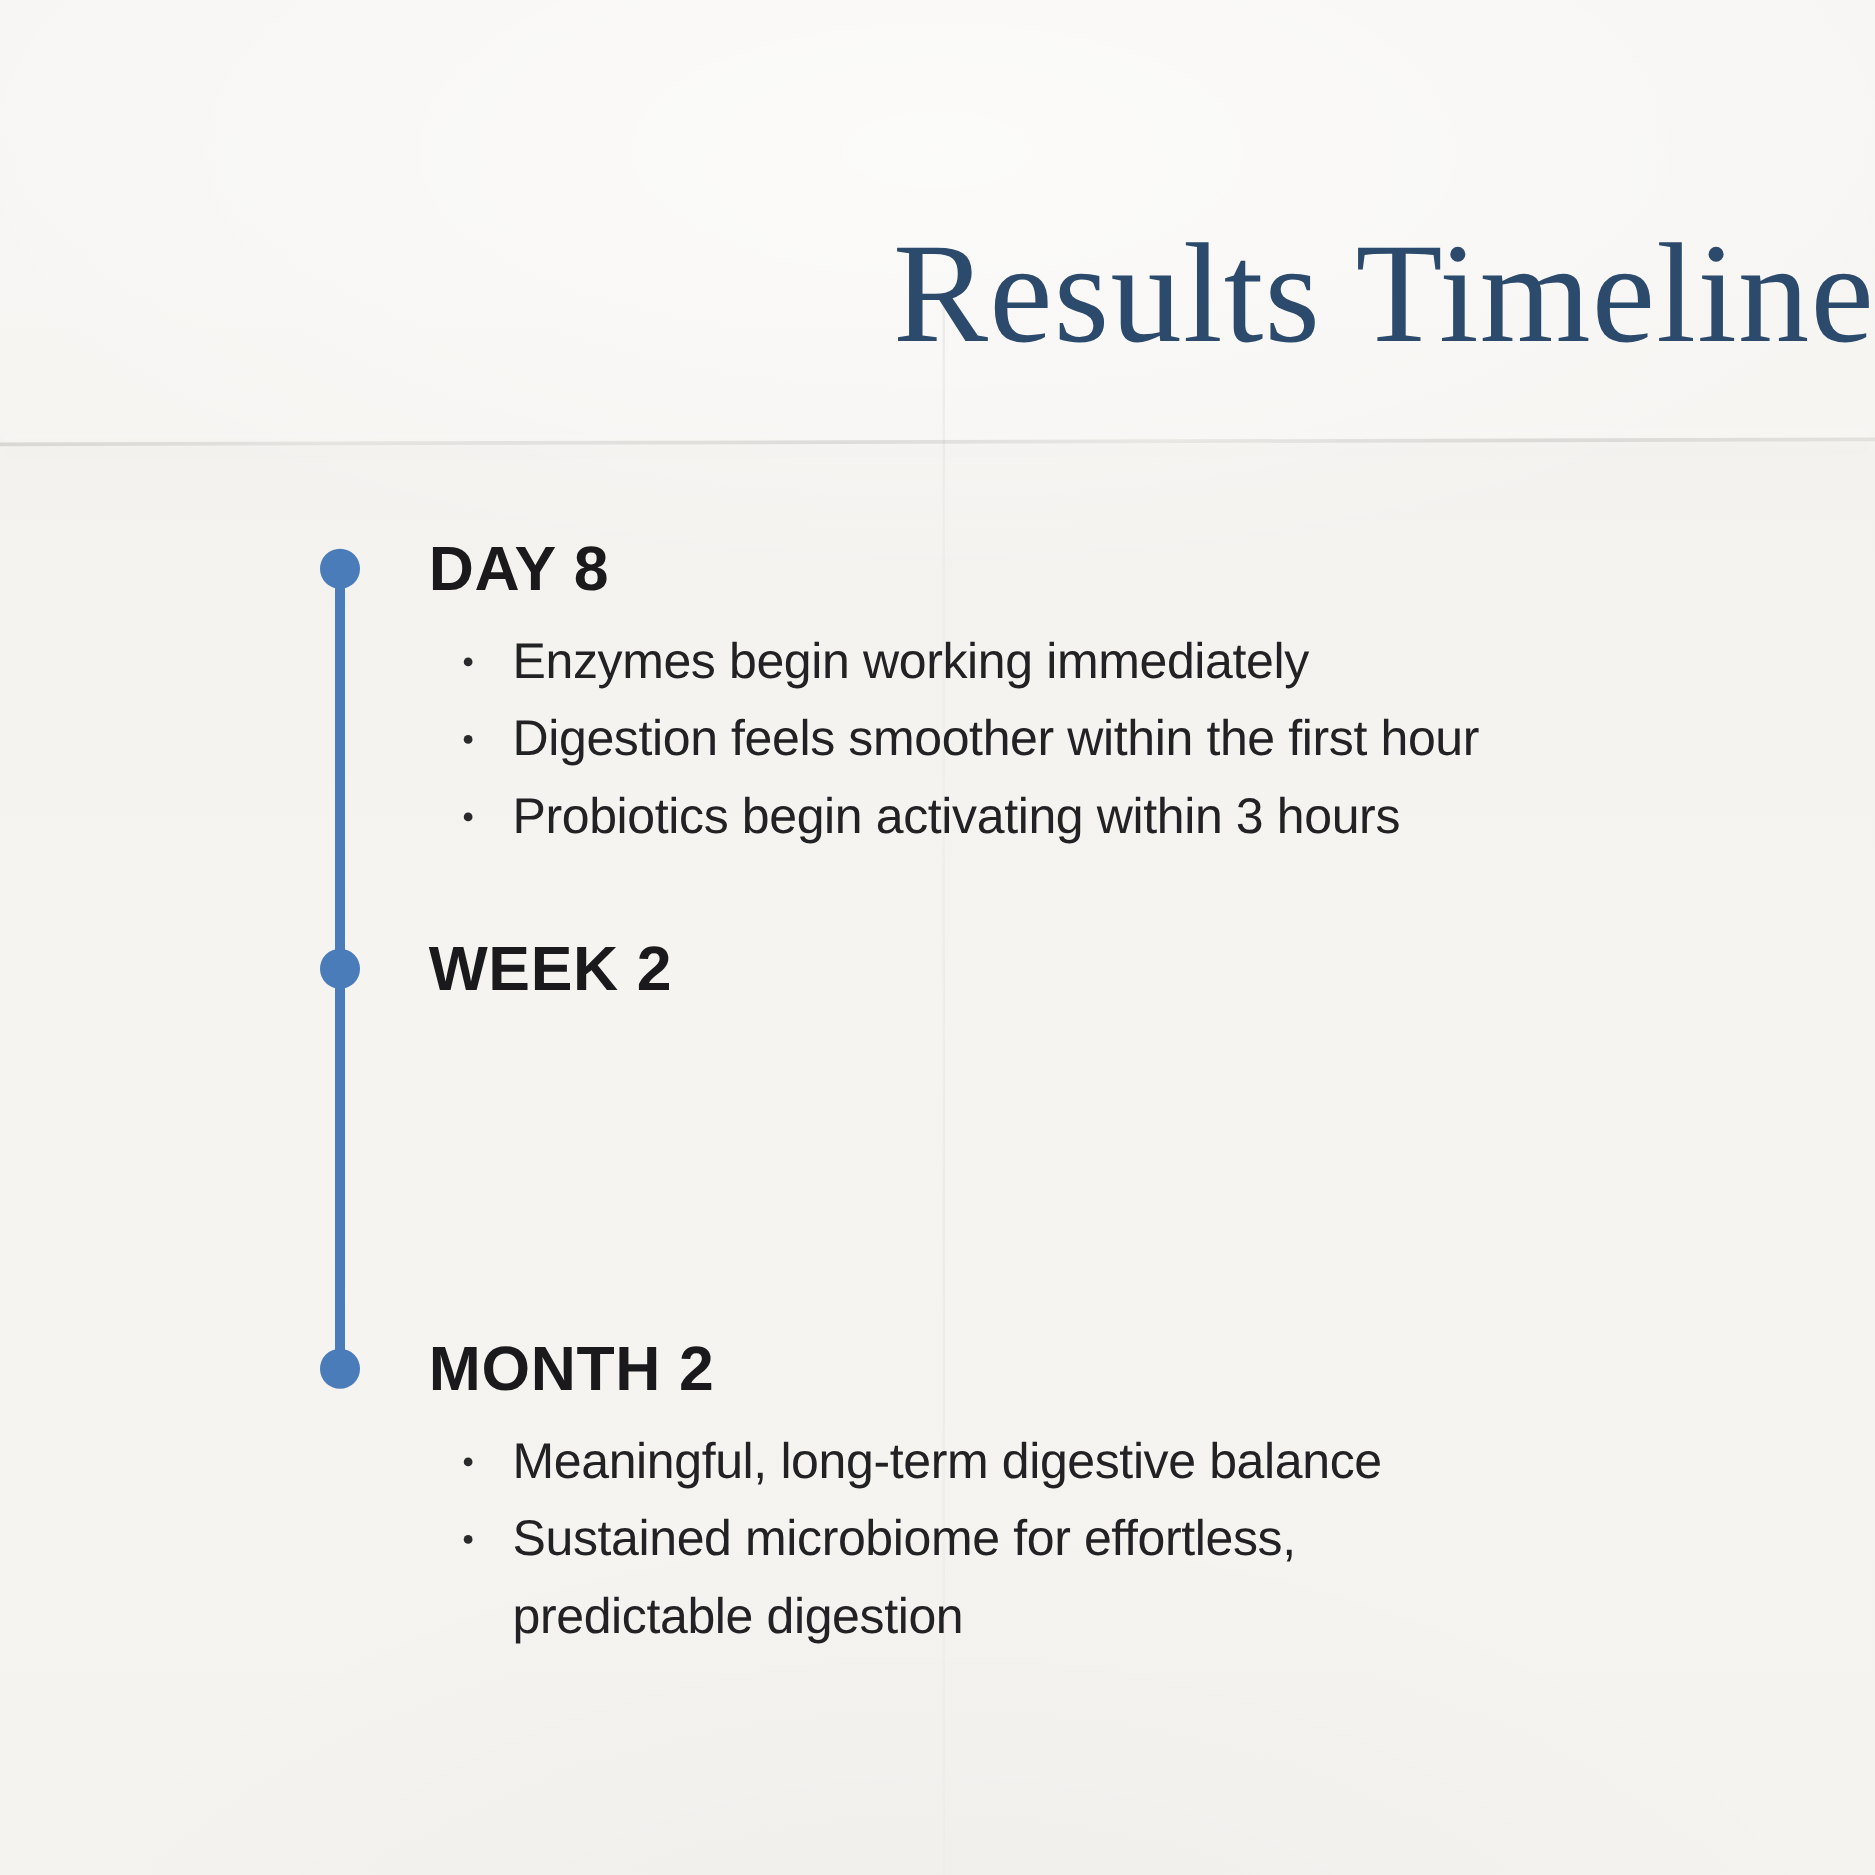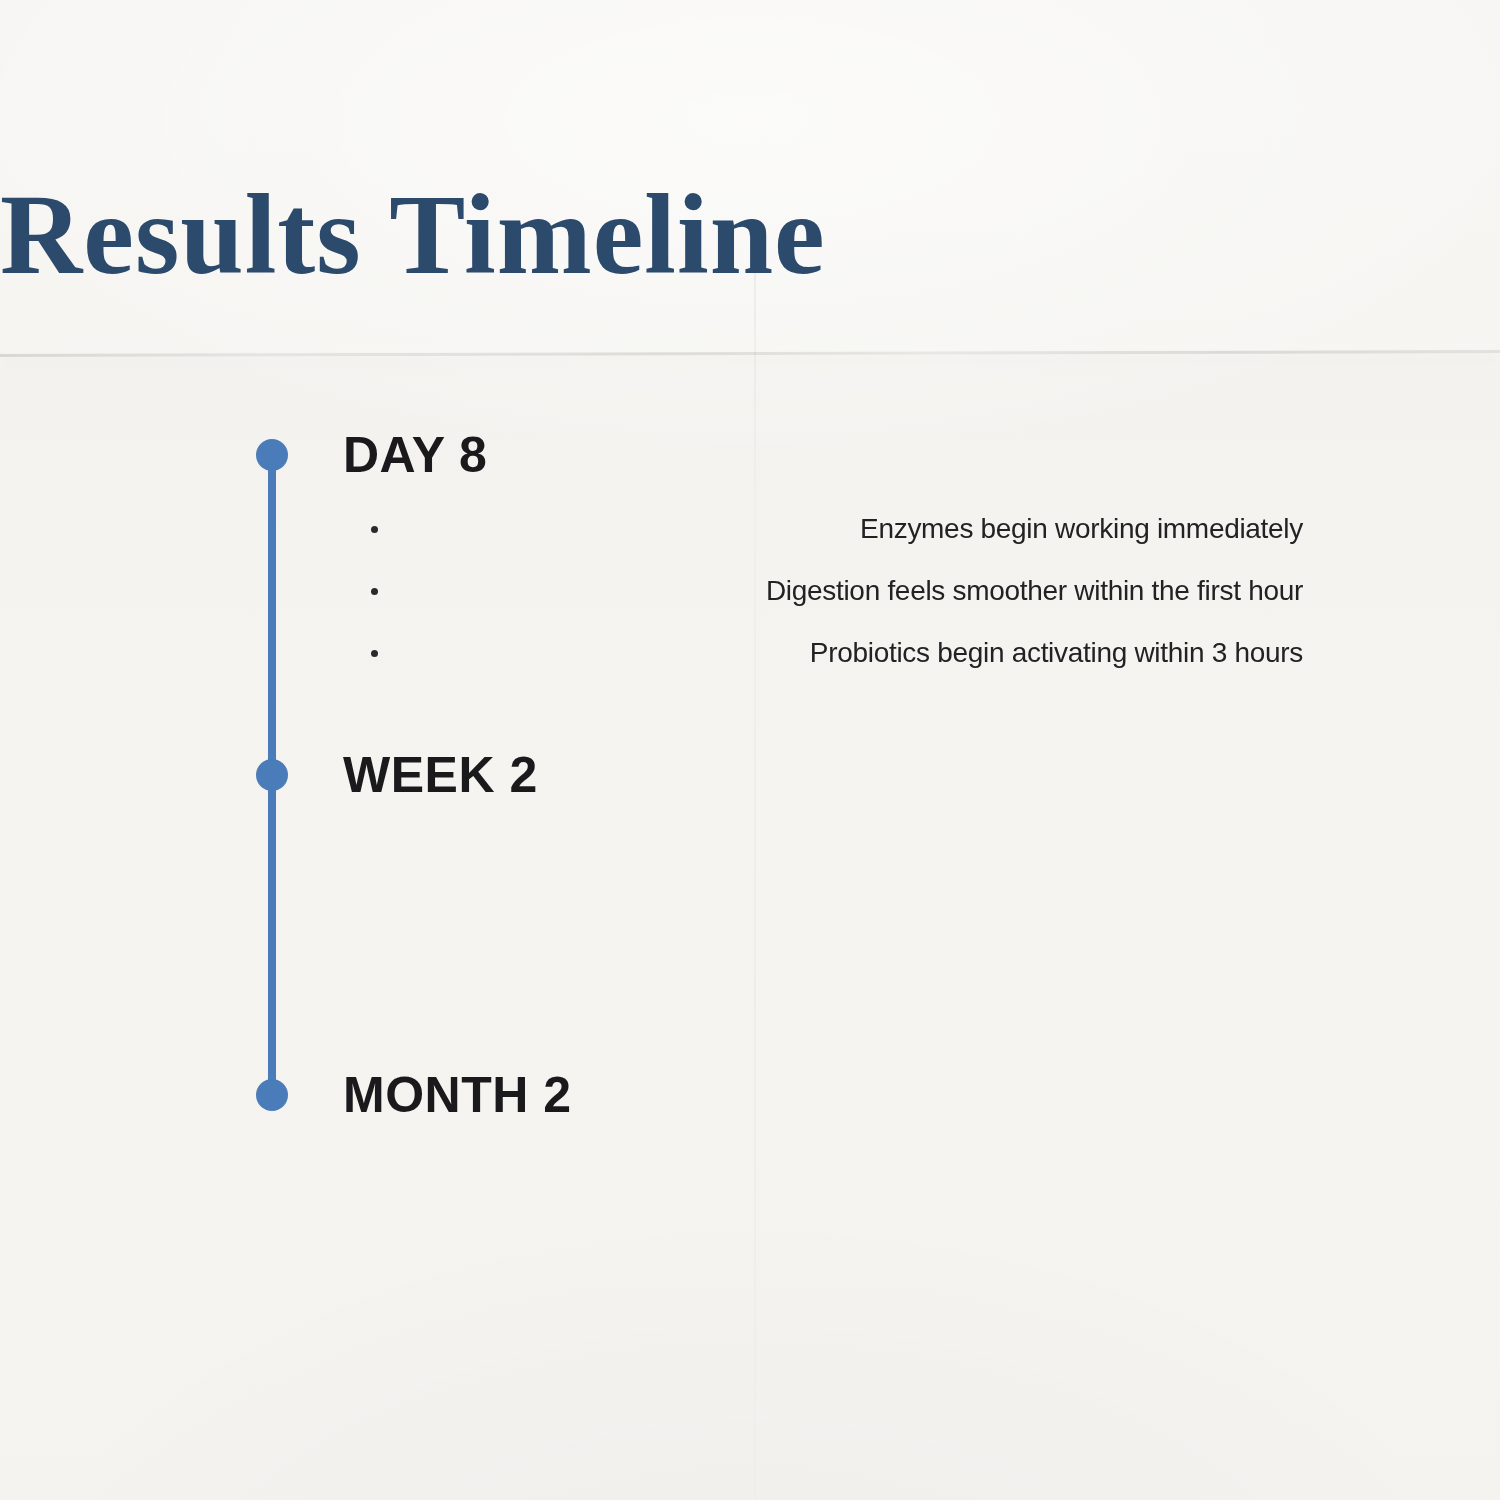--- a/index.html
+++ b/index.html
@@ -45,24 +45,24 @@
       rgba(120,120,118,0.10) 0%,
       rgba(120,120,118,0.03) 20%,
       rgba(120,120,118,0.06) 60%,
       rgba(120,120,118,0.02) 100%);
   }
   .page-title {
     position: absolute;
     top: 96px;
     left: 0;
     width: 100%;
-    text-align: left;
+    text-align: right;
     font-family: "Liberation Serif", "DejaVu Serif", serif;
     font-size: 114px;
-    font-weight: 700;
+    font-weight: 400;
     letter-spacing: 1px;
     color: #2c4a6c;
     line-height: 1.1;
   }
   .timeline-line {
     position: absolute;
     left: 268px;
     top: 455px;
     width: 8px;
     height: 640px;
@@ -98,25 +98,24 @@
     color: #1a1a1c;
   }
   ul.bullets {
     list-style: none;
     margin: 18px 0 0 0;
     padding: 0;
   }
   ul.bullets li {
     position: relative;
     padding-left: 67px;
-    font-size: 28px;
+    font-size: 40px;
     line-height: 62px;
     color: #222224;
     letter-spacing: -0.3px;
-    text-align: right;
   }
   ul.bullets li::before {
     content: "";
     position: absolute;
     left: 28px;
     top: 28px;
     width: 7px;
     height: 7px;
     border-radius: 50%;
     background: #2a2a2c;
@@ -148,15 +147,20 @@
       <li><span class="bullet-text">Probiotics begin activating within 3 hours</span></li>
     </ul>
   </section>
 
   <section class="milestone ms-2">
     <div class="milestone-label">WEEK 2</div>
   </section>
 
   <section class="milestone ms-3">
     <div class="milestone-label">MONTH 2</div>
+    <ul class="bullets">
+      <li><span class="bullet-text">Meaningful, long-term digestive balance</span></li>
+      <li><span class="bullet-text">Sustained microbiome for effortless,
+predictable digestion</span></li>
+    </ul>
   </section>
 
 </div>
 
 </body></html>

